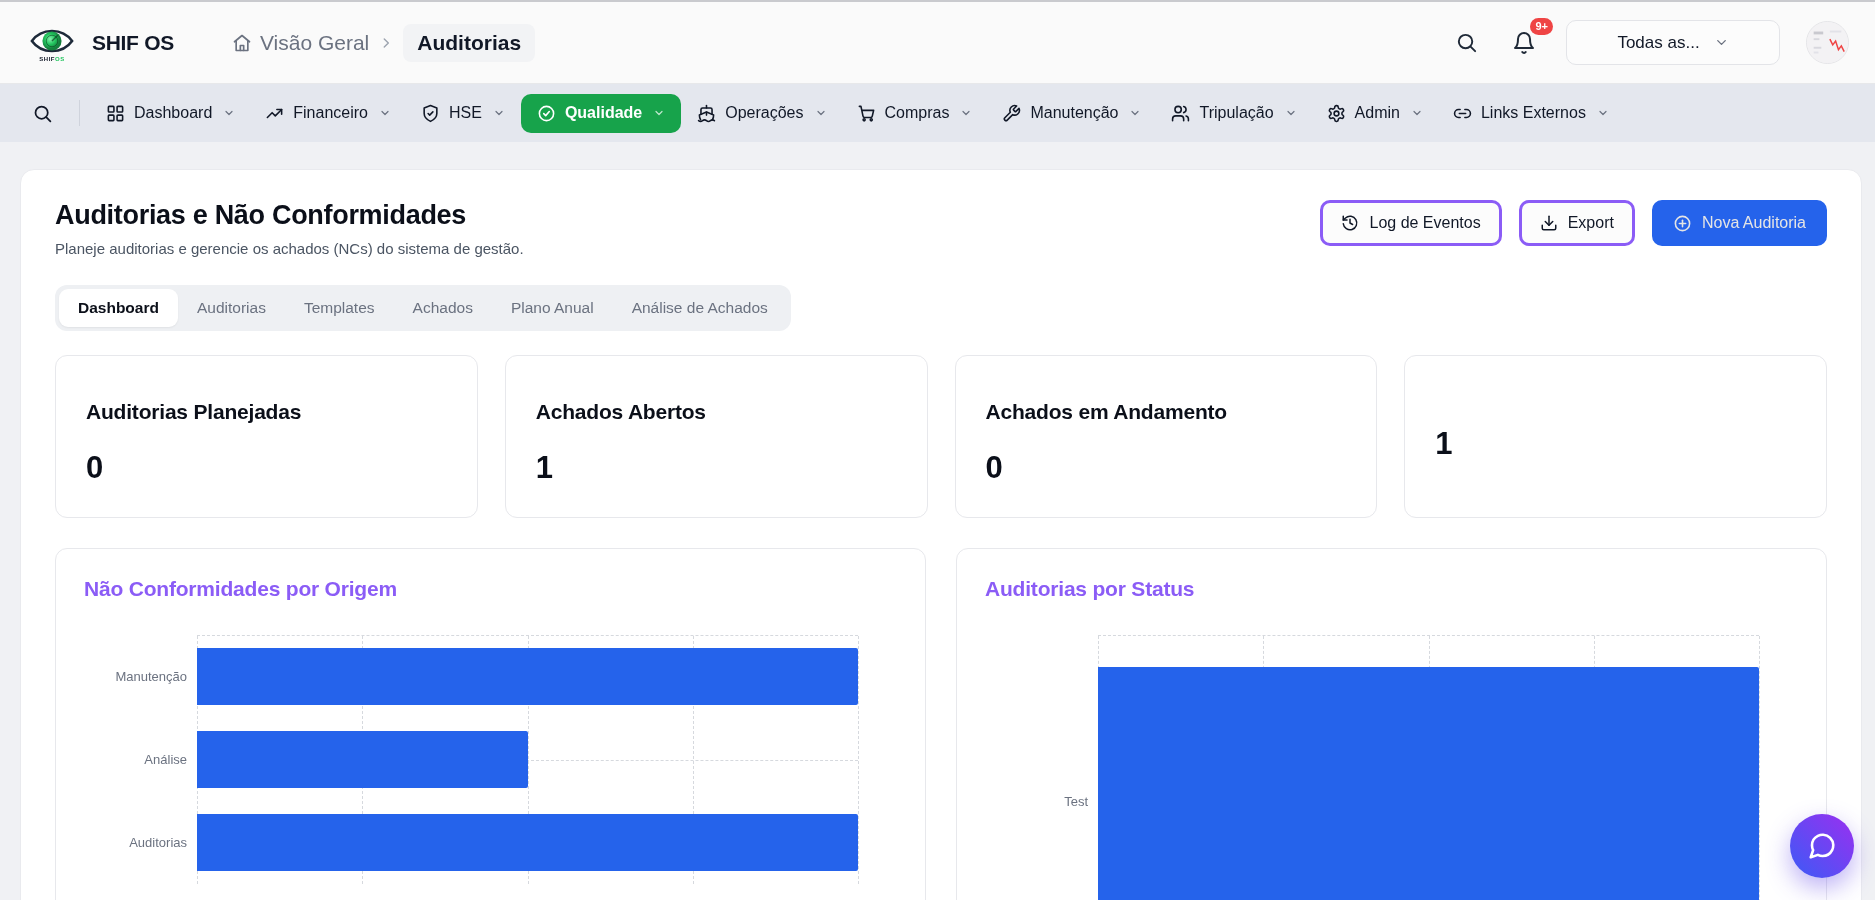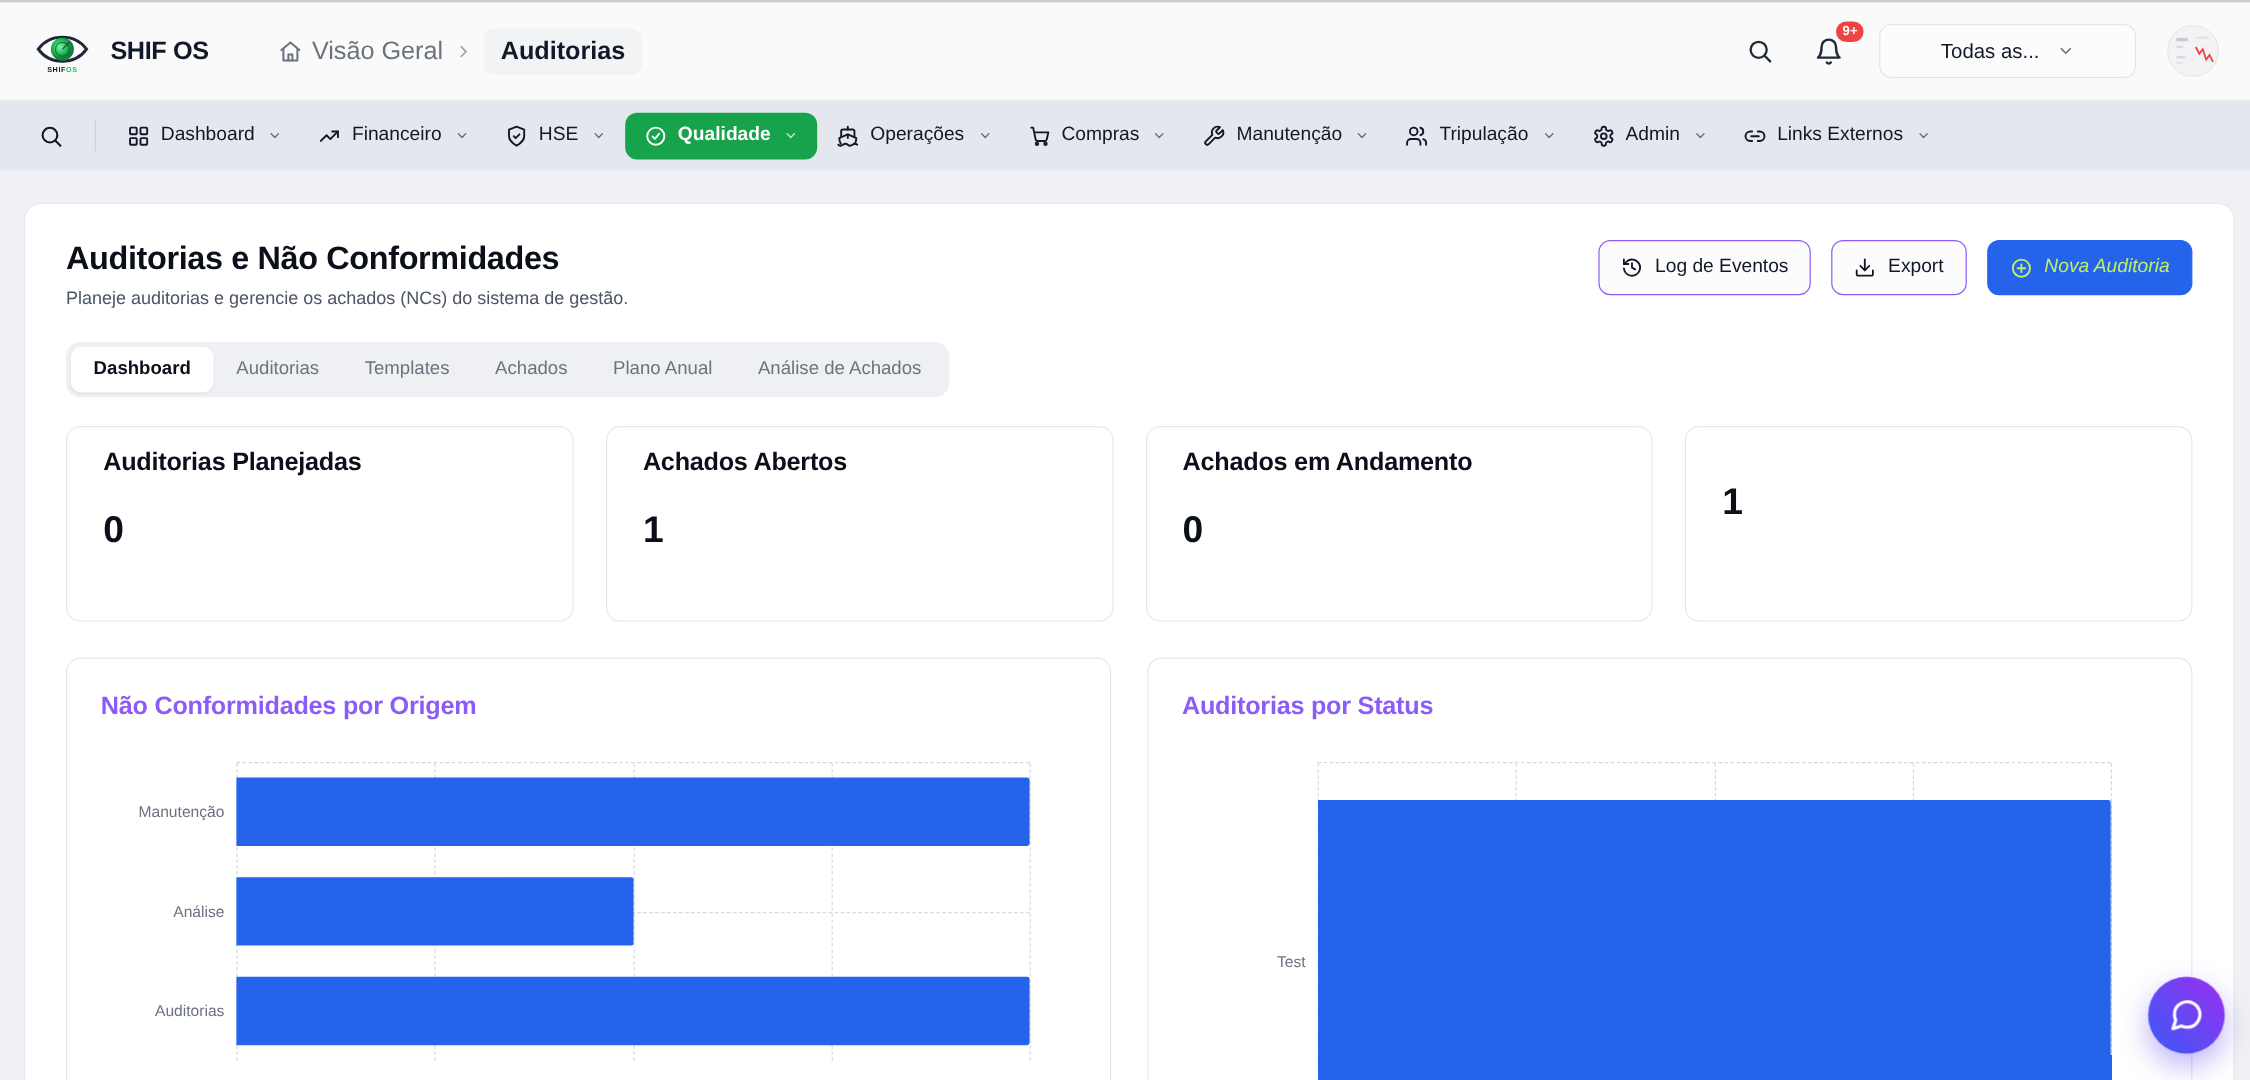--- a/index.html
+++ b/index.html
@@ -65,41 +65,41 @@
     margin:27px 13px 0 20px; width:1842px; min-height:760px;
     background:#fff; border:1px solid #e9eaee; border-radius:14px 14px 0 0;
     padding:30px 34px 40px;
   }
   .page-head { display:flex; align-items:flex-start; }
   .page-title { font-size:27px; font-weight:700; letter-spacing:-0.3px; color:#0b0f19; }
   .page-sub { font-size:15px; color:#4b5563; margin-top:9px; }
   .actions { margin-left:auto; display:flex; gap:17px; }
   .btn {
     display:flex; align-items:center; gap:10px; height:46px; padding:0 18px;
-    background:#fcfcfc; border:1px solid #8b5cf6; border-radius:10px;
+    background:#fcfcfc; border:3px solid #8b5cf6; border-radius:10px;
     font-size:16px; font-weight:500; color:#111827; cursor:pointer; white-space:nowrap;
     font-family:inherit;
   }
-  .btn.primary { background:#2563eb; border-color:#2563eb; color:#bef264;font-style:italic; }
+  .btn.primary { background:#2563eb; border-color:#2563eb; color:#e5e5e5; }
 
   
   .tabs {
     margin-top:28px; display:inline-flex; background:#eef0f3; border-radius:12px; padding:4px;
   }
   .tab {
     border:none; background:none; cursor:pointer; font-family:inherit;
     font-size:15.5px; font-weight:500; color:#6b7280; padding:10px 19px; border-radius:9px;
     white-space:nowrap;
   }
   .tab.active { background:#fff; color:#0b0f19; font-weight:600; box-shadow:0 1px 2px rgba(0,0,0,.06); }
 
   
   .stats { margin-top:24px; display:grid; grid-template-columns:repeat(4,1fr); gap:27px; }
   .stat-card {
-    background:#fff; border:1px solid #e7e8ec; border-radius:12px; height:163px; padding:18px 30px;
+    background:#fff; border:1px solid #e7e8ec; border-radius:12px; height:163px; padding:44px 30px;
   }
   .stat-label { font-size:21px; font-weight:700; letter-spacing:-0.2px; color:#0b0f19; }
   .stat-value { font-size:31px; font-weight:700; margin-top:26px; color:#0b0f19; }
 
   
   .charts { margin-top:30px; display:grid; grid-template-columns:1fr 1fr; gap:30px; }
   .chart-card {
     background:#fff; border:1px solid #e7e8ec; border-radius:12px; padding:28px 28px 0; min-height:310px;
   }
   .chart-title { font-size:21px; font-weight:700; letter-spacing:-0.2px; color:#8b5cf6; }

